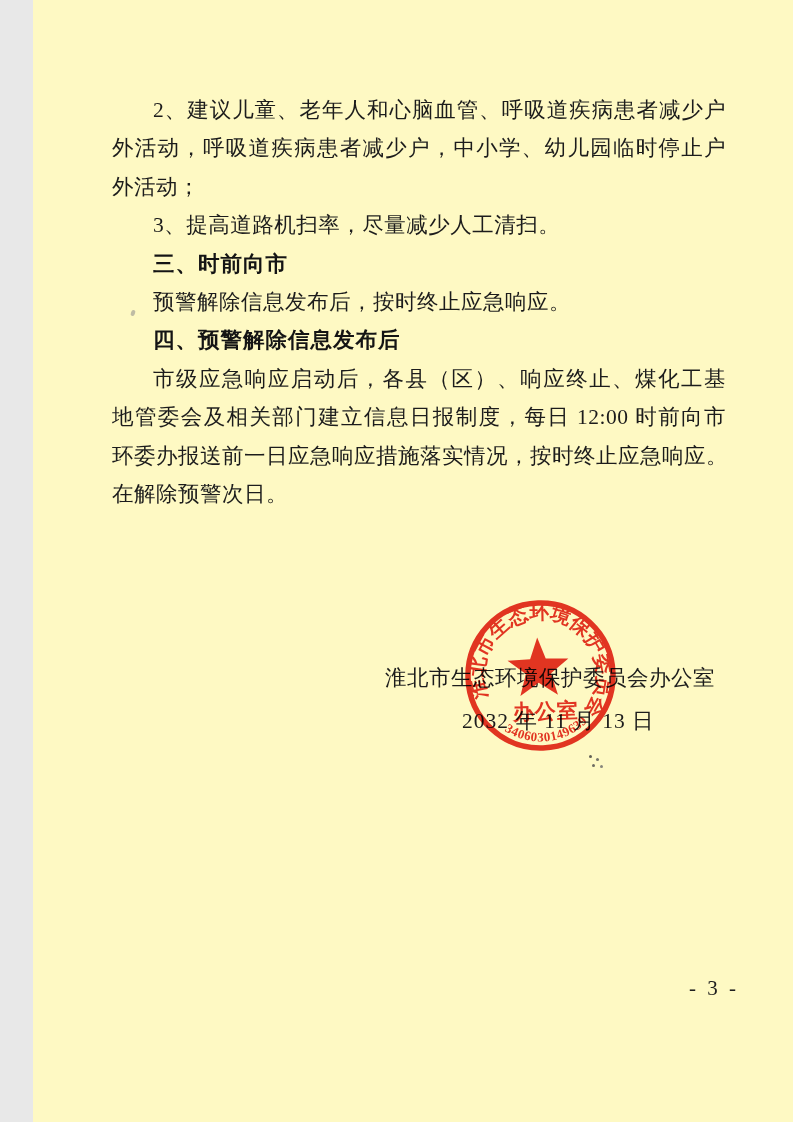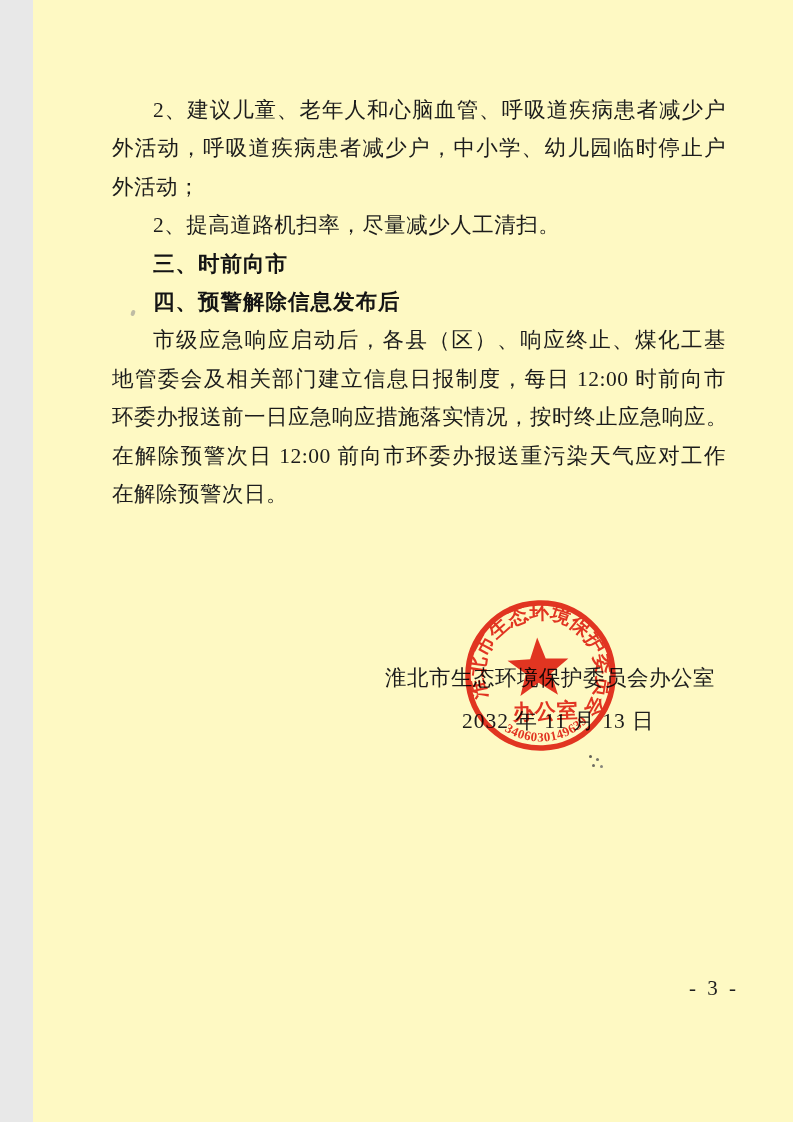--- a/index.html
+++ b/index.html
@@ -61,27 +61,27 @@
 </style>
 </head>
 <body>
 
 <div class="page">
 
   <div class="content">
     <div class="line indent">2、建议儿童、老年人和心脑血管、呼吸道疾病患者减少户</div>
     <div class="line">外活动，呼吸道疾病患者减少户，中小学、幼儿园临时停止户</div>
     <div class="line last">外活动；</div>
-    <div class="line indent last">2、提高道路机扫率，尽量减少人工清扫。</div>
+    <div class="line indent last">3、提高道路机扫率，尽量减少人工清扫。</div>
     <div class="line indent last heading">三、时前向市</div>
+    <div class="line indent last">预警解除信息发布后，按时终止应急响应。</div>
     <div class="line indent last heading">四、预警解除信息发布后</div>
     <div class="line indent">市级应急响应启动后，各县（区）、响应终止、煤化工基</div>
     <div class="line">地管委会及相关部门建立信息日报制度，每日 12:00 时前向市</div>
     <div class="line">环委办报送前一日应急响应措施落实情况，按时终止应急响应。</div>
-    <div class="line">在解除预警次日 12:00 前向市环委办报送重污染天气应对工作</div>
     <div class="line last">在解除预警次日。</div>
   </div>
 
   <div class="sig-org">淮北市生态环境保护委员会办公室</div>
   <div class="sig-date">2032 年 11 月 13 日</div>
 
   <svg class="seal" viewBox="-85.5 -85.5 171 171" xmlns="http://www.w3.org/2000/svg">
     <g fill="#e0261b">
       <circle cx="0" cy="0" r="72.5" fill="none" stroke-width="5.5" stroke="#e0261b"></circle>
       <polygon points="-2,-38 5.8,-16.7 28.4,-15.9 10.6,-1.9 16.8,19.9 -2,7.2 -20.8,19.9 -14.6,-1.9 -32.4,-15.9 -9.8,-16.7"></polygon>

